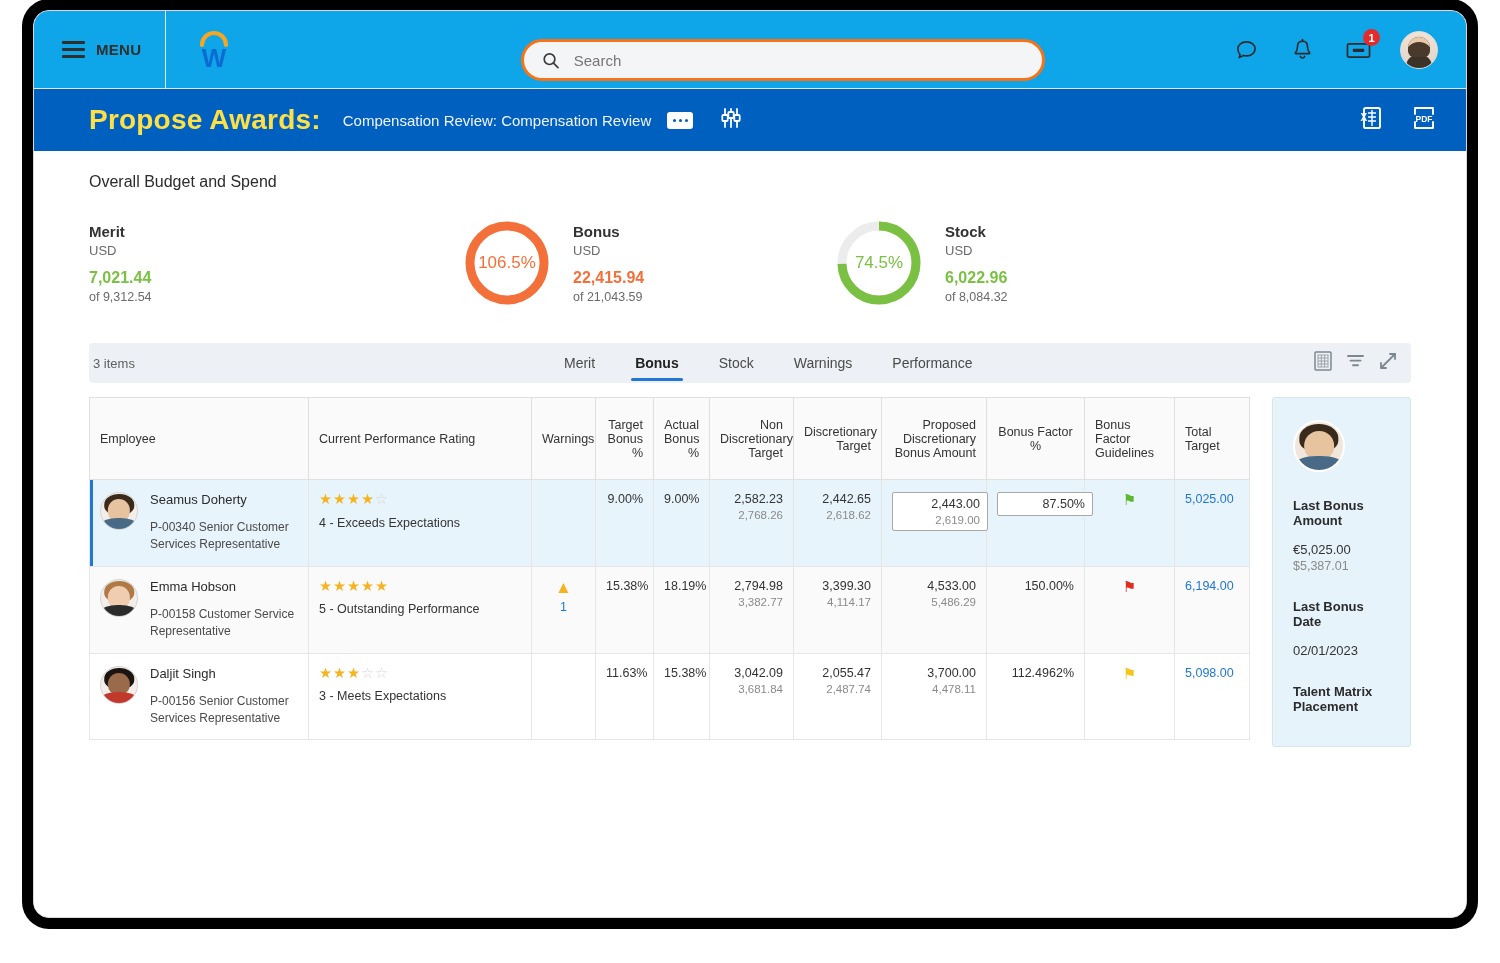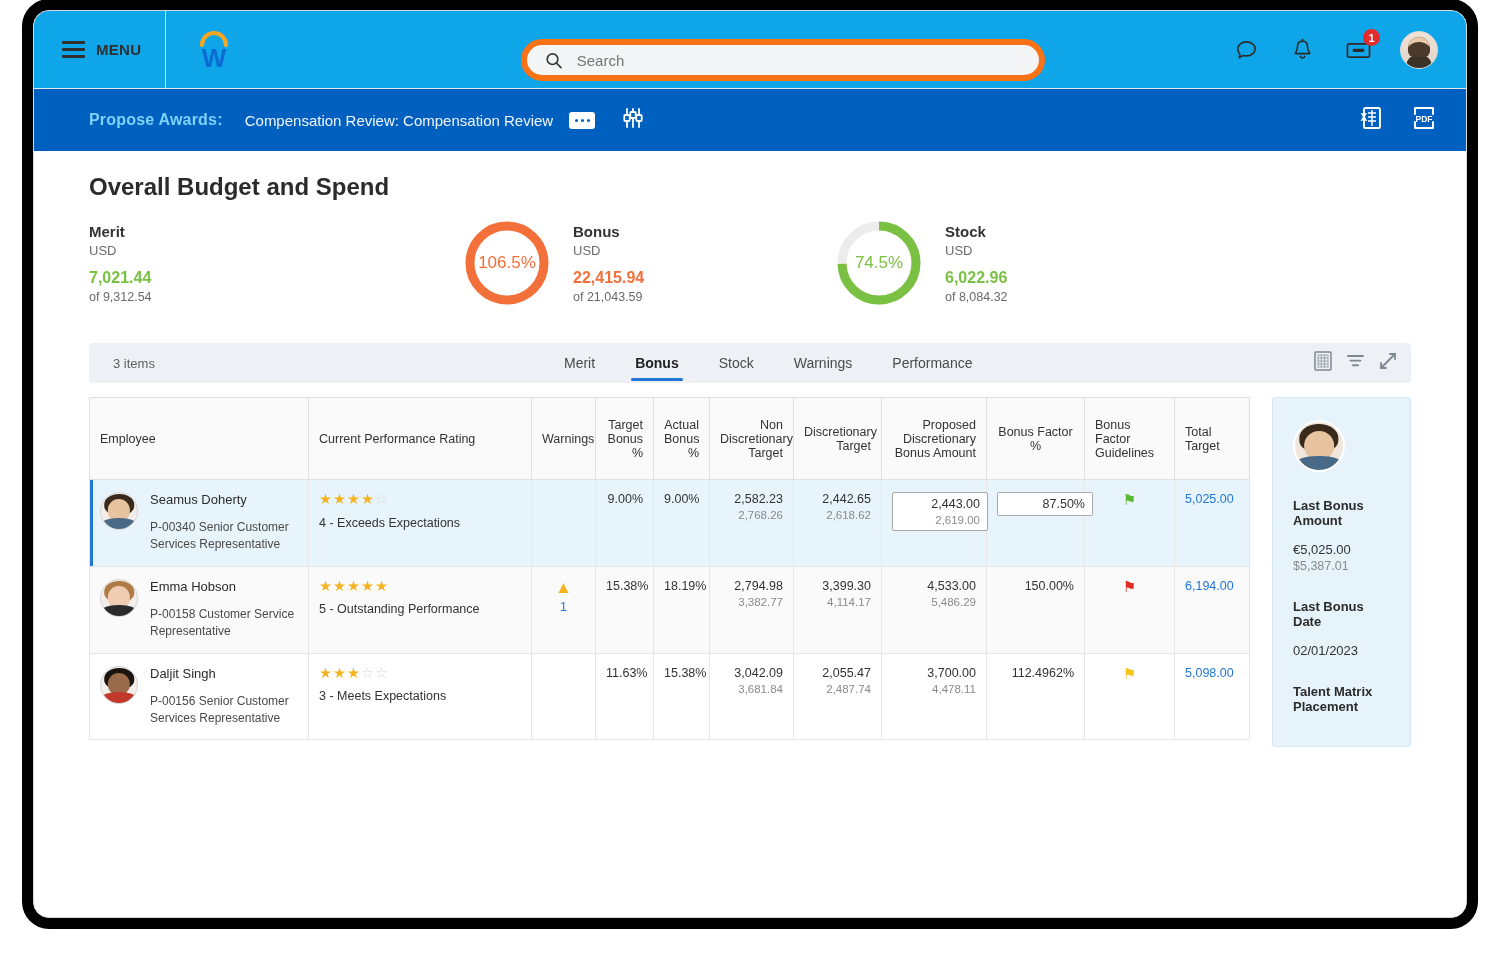--- a/index.html
+++ b/index.html
@@ -44,21 +44,21 @@
   .hamburger span { display: block; width: 23px; height: 3px; background: #2f2f2f; border-radius: 1px; }
   .menu-label { font-size: 15px; font-weight: bold; color: #2f2f2f; letter-spacing: .3px; }
 
   .wd-logo { margin-left: 28px; width: 40px; height: 42px; position: relative; cursor: pointer; }
 
   #searchbox {
     position: absolute;
     left: 487px; top: 28px;
     width: 524px; height: 42px;
     background: #f4f5f7;
-    border: 6px solid #f97316;
+    border: 3px solid #f97316;
     border-radius: 21px;
     display: flex; align-items: center;
     padding: 0 18px;
     gap: 14px;
     cursor: text;
   }
   #searchbox input {
     border: none; background: transparent; outline: none;
     font-size: 15px; color: #5c5c5c;
     font-family: "Liberation Sans", sans-serif;
@@ -95,56 +95,56 @@
   }
 
   
   #titlebar {
     height: 62px;
     background: #0060c0;
     display: flex; align-items: center;
     padding: 0 28px 0 55px;
     position: relative;
   }
-  #titlebar .main-title { color: #7dd3fc; font-size: 16px; font-weight: bold; letter-spacing: .2px; }
+  #titlebar .main-title { color: #fde047; font-size: 28px; font-weight: bold; letter-spacing: .2px; }
   #titlebar .sub-title { color: #f0f4f9; font-size: 15px; margin-left: 22px; }
   .ellipsis-btn {
     margin-left: 16px; width: 26px; height: 17px; border-radius: 3px;
     background: #fff; display: flex; align-items: center; justify-content: center;
     gap: 3px; cursor: pointer;
   }
   .ellipsis-btn i { width: 3px; height: 3px; background: #0060c0; border-radius: 50%; display: block; }
   .sliders-btn { margin-left: 26px; cursor: pointer; }
   .title-right { position: absolute; right: 28px; display: flex; gap: 26px; align-items: center; }
 
   
   #content { padding: 22px 55px 0 55px; background: #fff; height: 768px; }
 
-  .section-title { font-size: 24px; font-weight: bold; color: #2b2b2b; margin-bottom: 16px; }
+  .section-title { font-size: 16px; font-weight: normal; color: #2b2b2b; margin-bottom: 26px; }
 
   
   .budgets { display: flex; gap: 0; margin-bottom: 34px; }
   .budget { display: flex; align-items: center; gap: 20px; width: 372px; }
   .donut { position: relative; width: 92px; height: 92px; flex: none; }
   .donut svg { transform: rotate(-90deg); }
   .donut .pct {
     position: absolute; inset: 0;
     display: flex; align-items: center; justify-content: center;
     font-size: 17px; font-weight: normal;
   }
   .budget-info .b-name { font-size: 15px; font-weight: bold; color: #333; }
   .budget-info .b-cur { font-size: 13px; color: #6a6a6a; margin-top: 3px; }
   .budget-info .b-amt { font-size: 16px; font-weight: bold; margin-top: 11px; }
   .budget-info .b-of { font-size: 12.5px; color: #6a6a6a; margin-top: 3px; }
 
   
   #tabstrip {
     height: 40px; background: #edf1f5; border-radius: 4px;
     display: flex; align-items: center; position: relative;
-    padding: 0 24px; margin-bottom: 14px;
+    padding: 0 4px; margin-bottom: 14px;
   }
   .items-count { font-size: 13px; color: #5f6ب; color: #606060; }
   .tabs { position: absolute; left: 455px; bottom: 0; height: 40px; display: flex; gap: 0; }
   .tab {
     font-size: 14px; color: #4a4a4a; padding: 0 20px;
     display: flex; align-items: center; cursor: pointer; position: relative;
   }
   .tab.active { font-weight: bold; color: #222; }
   .tab.active::after {
     content: ""; position: absolute; left: 16px; right: 16px; bottom: 2px;

